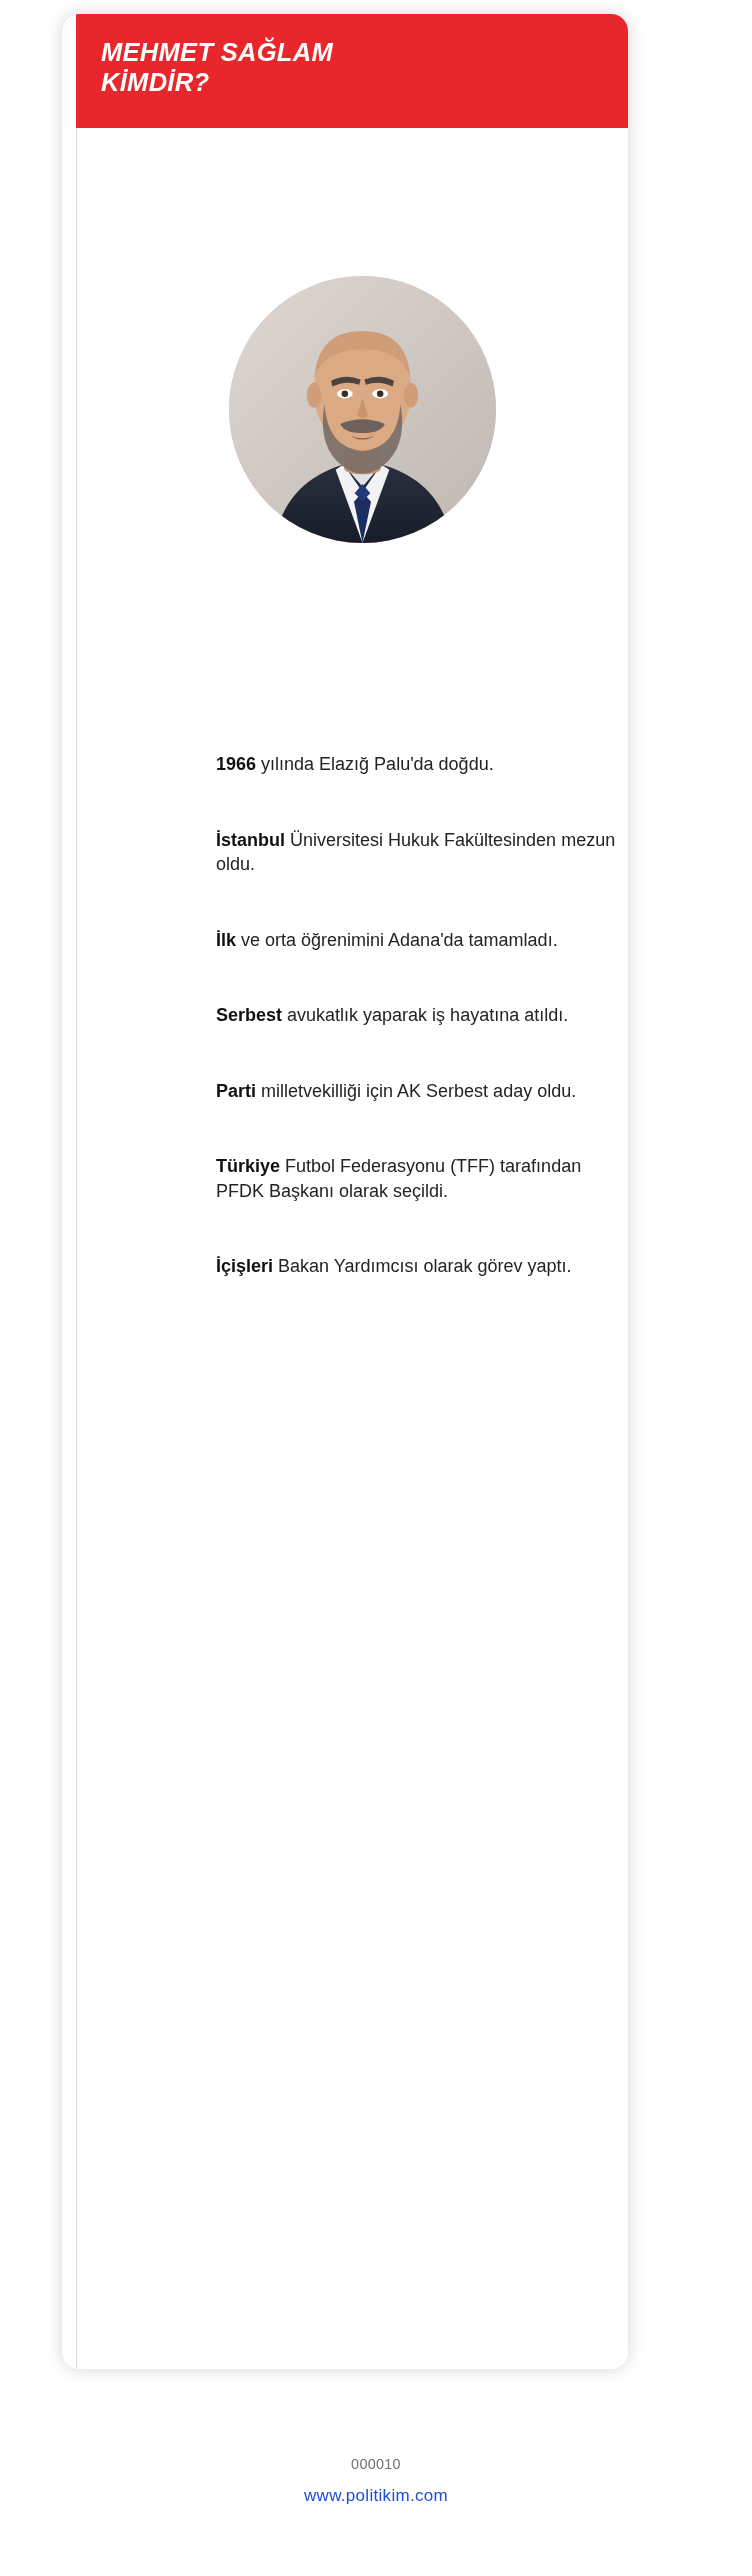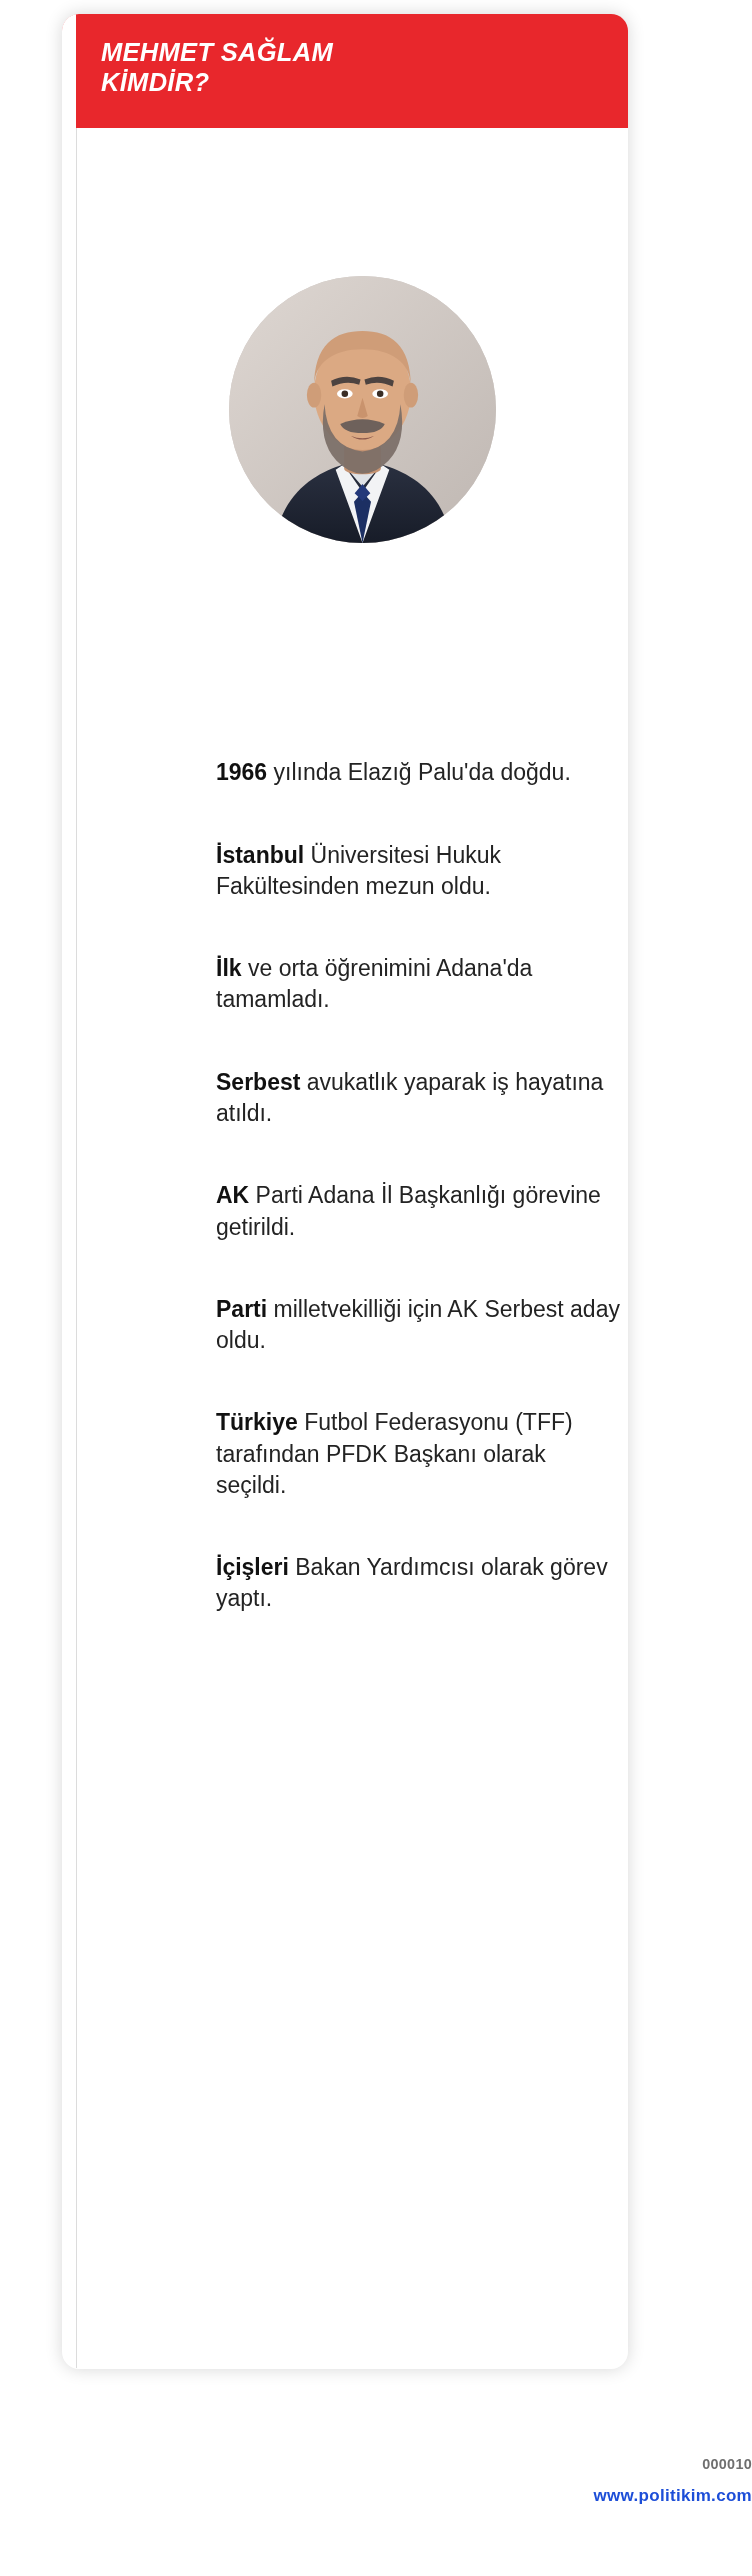--- a/index.html
+++ b/index.html
@@ -88,37 +88,36 @@
   
   .facts {
     position: absolute;
     left: 154px;
     top: 720px;
     width: 406px;
   }
   .fact {
     margin-bottom: 51px;
     color: #232323;
-    font-size: 23px;
+    font-size: 18px;
     line-height: 1.36;
   }
   .fact:last-child { margin-bottom: 0; margin-top: 24px; }
   .fact b {
     font-weight: bold;
     color: #111111;
   }
 
   
   .footer {
     position: absolute;
     left: 0;
     top: 2456px;
     width: 752px;
-    text-align: right;
-    font-weight: bold;
+    text-align: center;
   }
   .footer-code {
     color: #6f6f6f;
     font-size: 14.4px;
     letter-spacing: 0.3px;
   }
   .footer-site {
     margin-top: 14px;
     color: #1d4ed8;
     font-size: 17px;
@@ -196,23 +195,20 @@
     <p class="fact">
       <b>İstanbul</b><span> Üniversitesi Hukuk Fakültesinden mezun oldu.</span>
     </p>
     <p class="fact">
       <b>İlk</b><span> ve orta öğrenimini Adana'da tamamladı.</span>
     </p>
     <p class="fact">
       <b>Serbest</b><span> avukatlık yaparak iş hayatına atıldı.</span>
     </p>
     <p class="fact">
-      <b>AK</b><span> Parti Adana İl Başkanlığı görevine getirildi.</span>
-    </p>
-    <p class="fact">
       <b>Parti</b><span> milletvekilliği için AK Serbest aday oldu.</span>
     </p>
     <p class="fact">
       <b>Türkiye</b><span> Futbol Federasyonu (TFF) tarafından PFDK Başkanı olarak seçildi.</span>
     </p>
     <p class="fact">
       <b>İçişleri</b><span> Bakan Yardımcısı olarak görev yaptı.</span>
     </p>
   </div>
 

